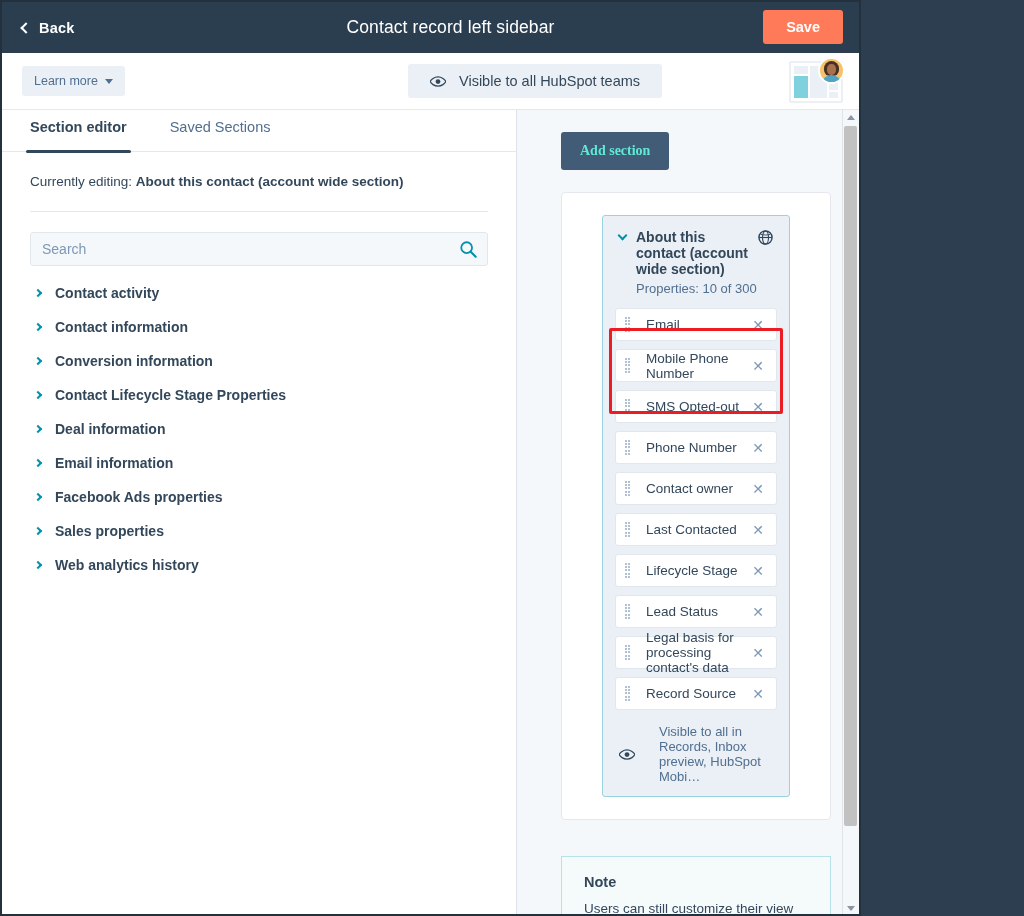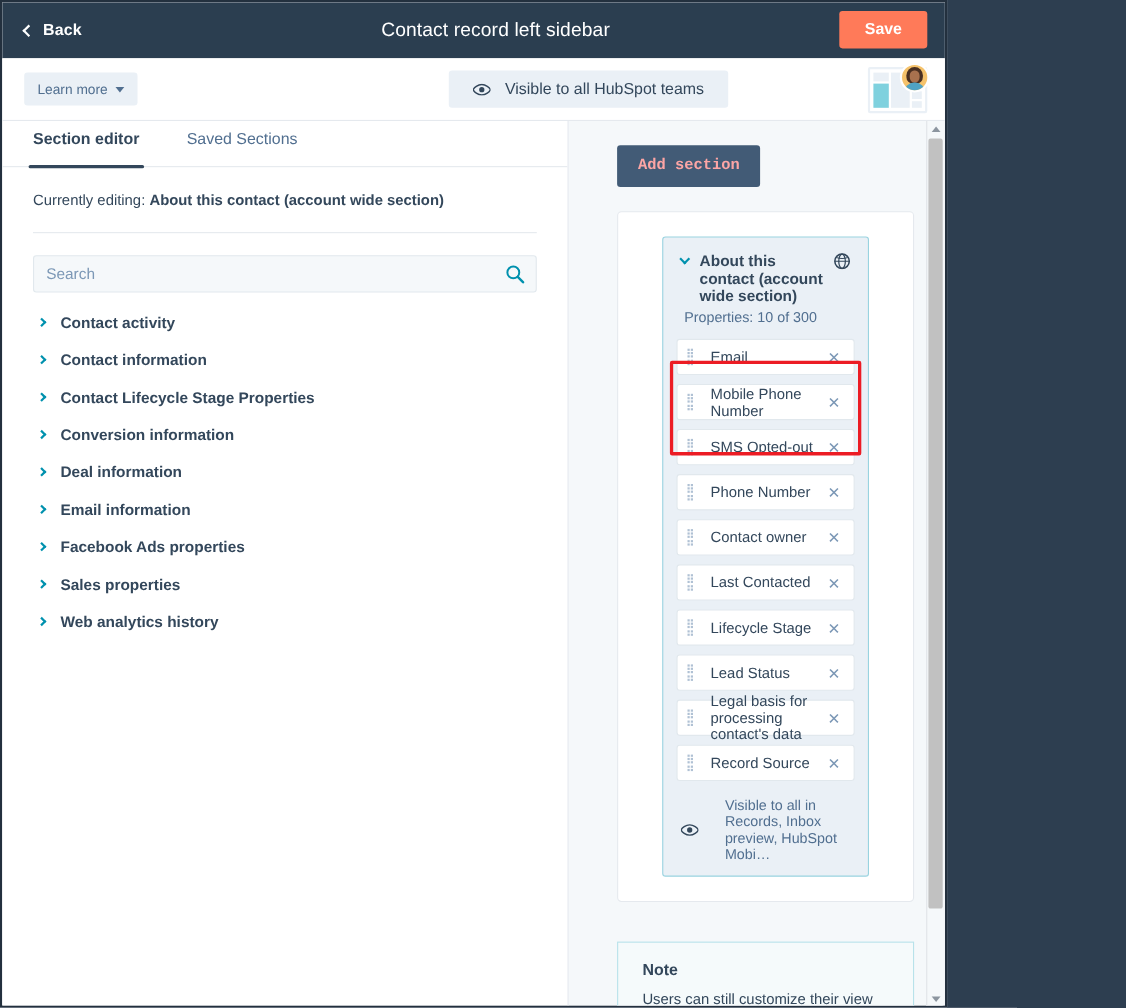--- a/index.html
+++ b/index.html
@@ -245,27 +245,27 @@
   
   .right-panel {
     flex: 1;
     background: #f5f8fa;
     padding: 22px 28px 0 44px;
     overflow: hidden;
     position: relative;
   }
   .add-section-btn {
     background: #425b76;
-    color: #fca5a5;
+    color: #5eead4;
     border: none;
     border-radius: 3px;
     padding: 11px 19px;
     font-size: 14px;
     font-weight: bold;
-    font-family: Liberation Mono, monospace;
+    font-family: Liberation Serif, serif;
     cursor: pointer;
   }
   .sections-card {
     margin-top: 22px;
     background: #ffffff;
     border: 1px solid #e5e9ee;
     border-radius: 4px;
     padding: 22px 40px 22px 40px;
   }
   .section-block {
@@ -290,21 +290,21 @@
   }
   .section-title {
     font-size: 14px;
     font-weight: bold;
     color: #33475b;
     flex: 1;
   }
   .section-sub {
     font-size: 13px;
     color: #516f90;
-    margin: 4px 0 0 7px;
+    margin: 4px 0 0 21px;
   }
   .globe-icon { width: 15px; height: 15px; flex: 0 0 auto; margin-top: 1px; }
 
   .props { margin-top: 12px; }
   .prop-row {
     background: #ffffff;
     border: 1px solid #e1e8ed;
     border-radius: 3px;
     height: 33px;
     display: flex;
@@ -477,25 +477,25 @@
         <div class="group-item">
           <span class="chev-right"></span>
           <span class="group-label">Contact activity</span>
         </div>
         <div class="group-item">
           <span class="chev-right"></span>
           <span class="group-label">Contact information</span>
         </div>
         <div class="group-item">
           <span class="chev-right"></span>
+          <span class="group-label">Conversion information</span>
+        </div>
+        <div class="group-item">
+          <span class="chev-right"></span>
           <span class="group-label">Contact Lifecycle Stage Properties</span>
-        </div>
-        <div class="group-item">
-          <span class="chev-right"></span>
-          <span class="group-label">Conversion information</span>
         </div>
         <div class="group-item">
           <span class="chev-right"></span>
           <span class="group-label">Deal information</span>
         </div>
         <div class="group-item">
           <span class="chev-right"></span>
           <span class="group-label">Email information</span>
         </div>
         <div class="group-item">

